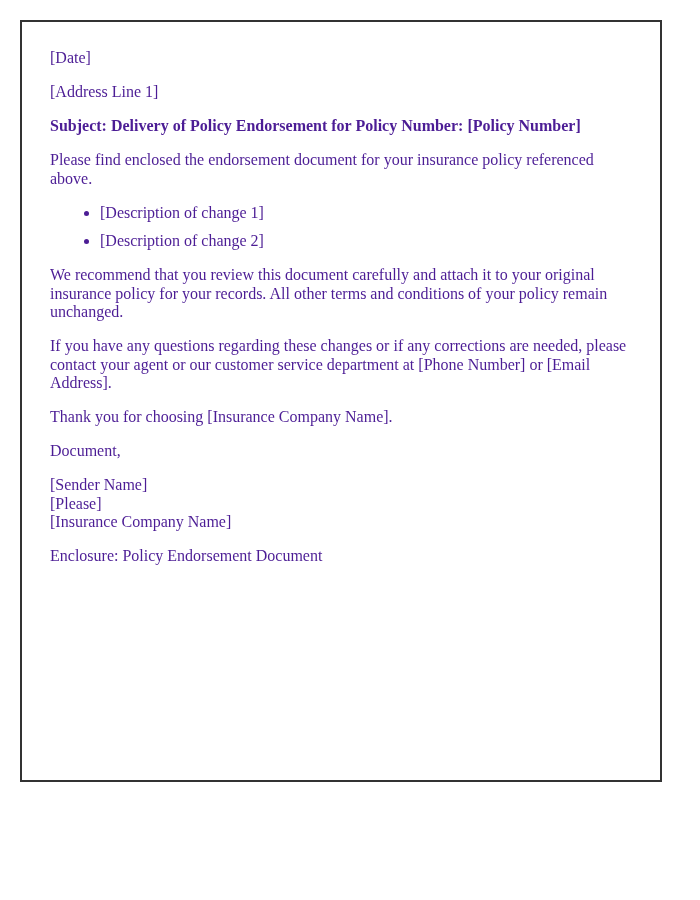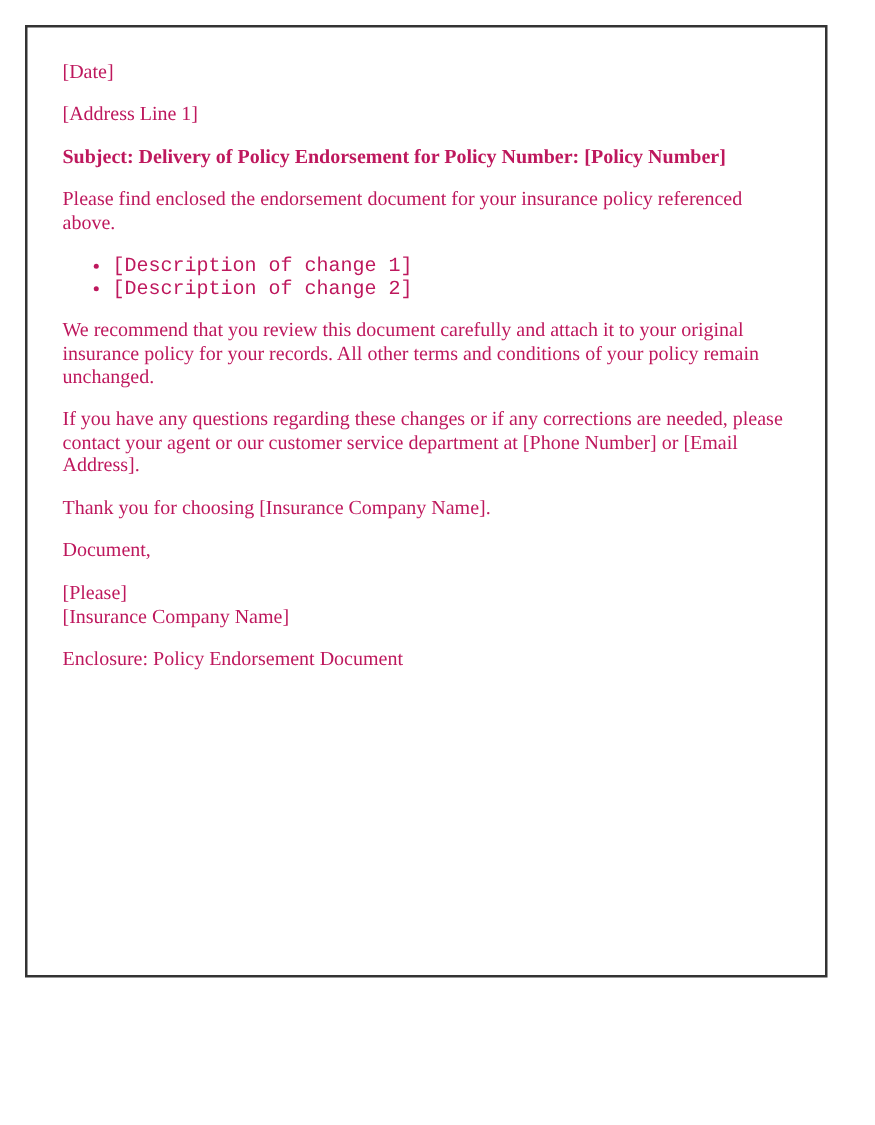--- a/index.html
+++ b/index.html
@@ -16,35 +16,35 @@
     top: 20px;
     width: 642px;
     height: 762px;
     box-sizing: border-box;
     border: 2px solid #333333;
     background: #ffffff;
     padding: 27px 20px 20px 28px;
     font-family: "Liberation Serif", "DejaVu Serif", serif;
     font-size: 16px;
     line-height: 18.5px;
-    color: #be185d;
+    color: #4c1d95;
   }
   .para {
     margin: 0 0 15.5px 0;
     max-width: 585px;
   }
   .bold { font-weight: bold; }
   .line { display: block; }
   ul.changes {
     margin: 0 0 15.5px 0;
     padding-left: 40px;
     list-style-type: disc;
     max-width: 545px;
   }
-  ul.changes li { margin: 0; padding: 0; font-family: Liberation Mono, monospace; }
+  ul.changes li { margin: 10px; padding: 0; }
 </style>
 </head>
 <body>
 
 <div class="sheet">
 
   <p class="para">[Date]</p>
 
   <p class="para">
     <span class="line">[Address Line 1]</span>
@@ -63,19 +63,20 @@
 
   <p class="para">We recommend that you review this document carefully and attach it to your original insurance policy for your records. All other terms and conditions of your policy remain unchanged.</p>
 
   <p class="para">If you have any questions regarding these changes or if any corrections are needed, please contact your agent or our customer service department at [Phone Number] or [Email Address].</p>
 
   <p class="para">Thank you for choosing [Insurance Company Name].</p>
 
   <p class="para">Document,</p>
 
   <p class="para">
+    <span class="line">[Sender Name]</span>
     <span class="line">[Please]</span>
     <span class="line">[Insurance Company Name]</span>
   </p>
 
   <p class="para">Enclosure: Policy Endorsement Document</p>
 
 </div>
 
 </body></html>

